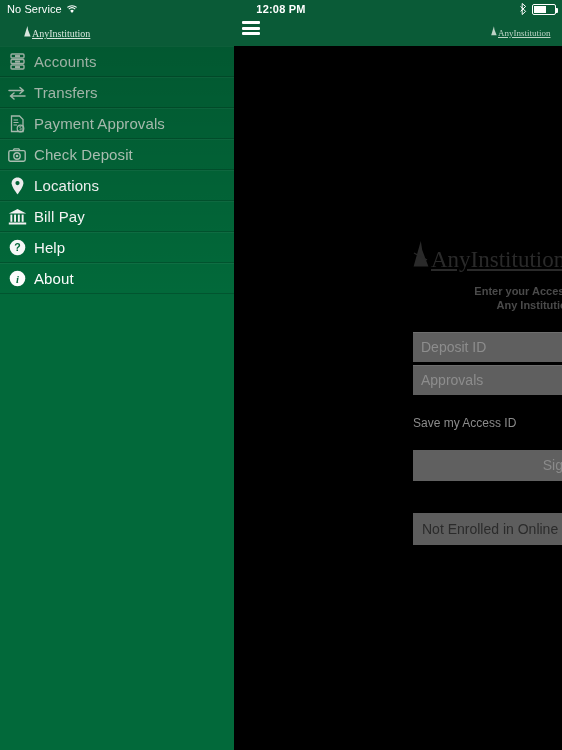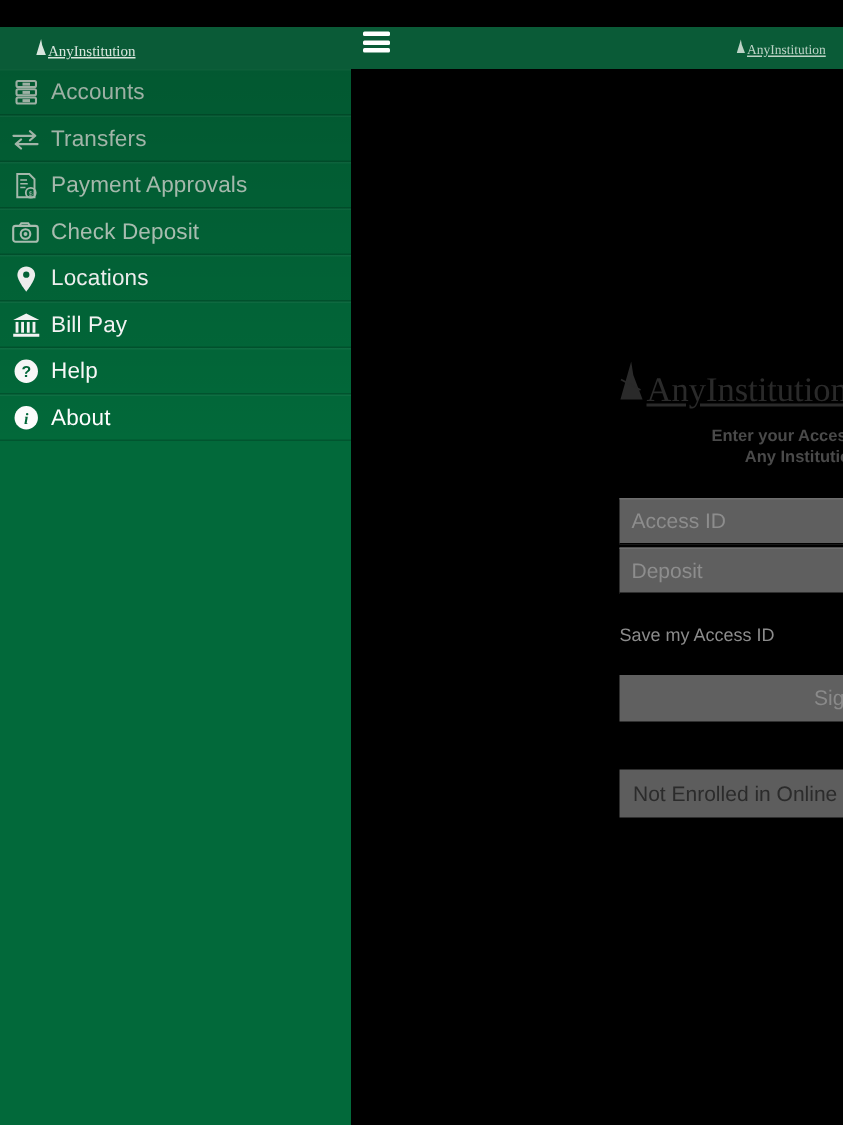--- a/index.html
+++ b/index.html
@@ -171,20 +171,43 @@
     color:#2b2b2b; font-size:14px;
     cursor:pointer;
     white-space:nowrap;
   }
 </style>
 </head>
 <body>
 
 <div id="screen">
 
+  <div id="statusbar">
+    <div class="left">
+      <span class="carrier">No Service</span>
+      <span>
+        <svg class="wifi-ico" viewBox="0 0 16 12" aria-hidden="true">
+          <path d="M8 11.2 L5.6 8.2 a3.6 3.6 0 0 1 4.8 0 Z" fill="#ffffff"></path>
+          <path d="M3.7 6.1 a6.4 6.4 0 0 1 8.6 0" fill="none" stroke="#ffffff" stroke-width="1.4"></path>
+          <path d="M1.8 3.9 a9.4 9.4 0 0 1 12.4 0" fill="none" stroke="#ffffff" stroke-width="1.4"></path>
+        </svg>
+      </span>
+    </div>
+    <div class="center">12:08 PM</div>
+    <div class="right">
+      <span>
+        <svg class="bt-ico" viewBox="0 0 8 12" aria-hidden="true">
+          <path d="M3.2 0.5 V11.5 L6.6 8.4 L1.6 3.4 M1.6 8.4 L6.6 3.4 L3.2 0.5" fill="none" stroke="#ffffff" stroke-width="1"></path>
+        </svg>
+      </span>
+      <span class="batt">
+          <i></i>
+        </span>
+    </div>
+  </div>
 
   <div id="navbar"></div>
 
   <div id="navLogoLeft" class="logo">
     <span class="spire">
       <svg width="7" height="11" viewBox="0 0 7 11" aria-hidden="true">
         <path d="M3.4 0 L4.1 4 L6.6 10.6 L0.2 10.6 L3.4 0 Z" fill="#d9e6de"></path>
       </svg>
     </span>
     <span>AnyInstitution</span>
@@ -217,25 +240,25 @@
         </span>
         <span>AnyInstitution</span>
       </div>
 
       <div id="instruction">
         <div>Enter your Access ID and Passcode</div>
         <div>Any Institution Commercial</div>
       </div>
 
       <div id="field-access" class="field">
-        <span class="ph">Access ID</span>
+        <span class="ph">Deposit ID</span>
       </div>
 
       <div id="field-pass" class="field">
-        <span class="ph">Deposit</span>
+        <span class="ph">Approvals</span>
       </div>
 
       <div id="saveRow">Save my Access ID</div>
 
       <div id="signOn">
         <span>Sign On</span>
       </div>
 
       <div id="notEnrolled">
         <span>Not Enrolled in Online Banking?</span>

